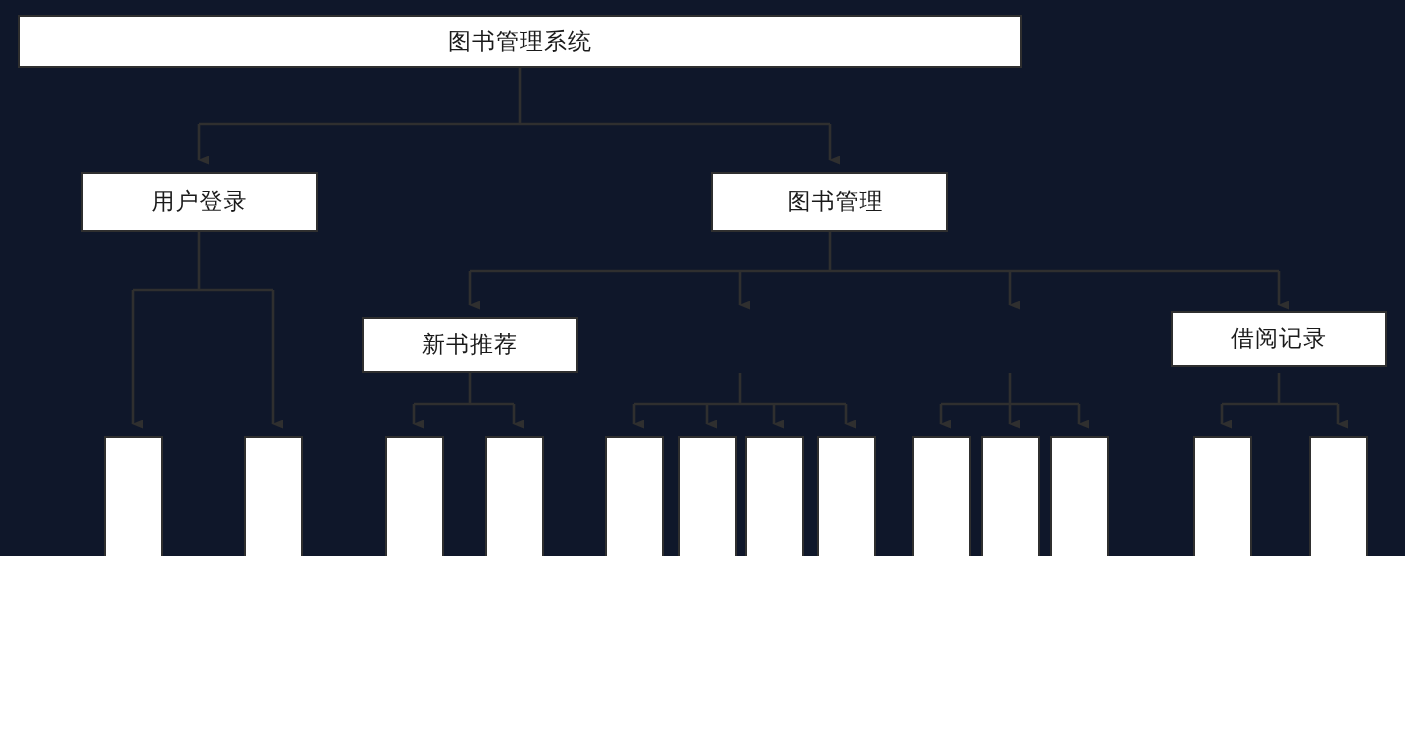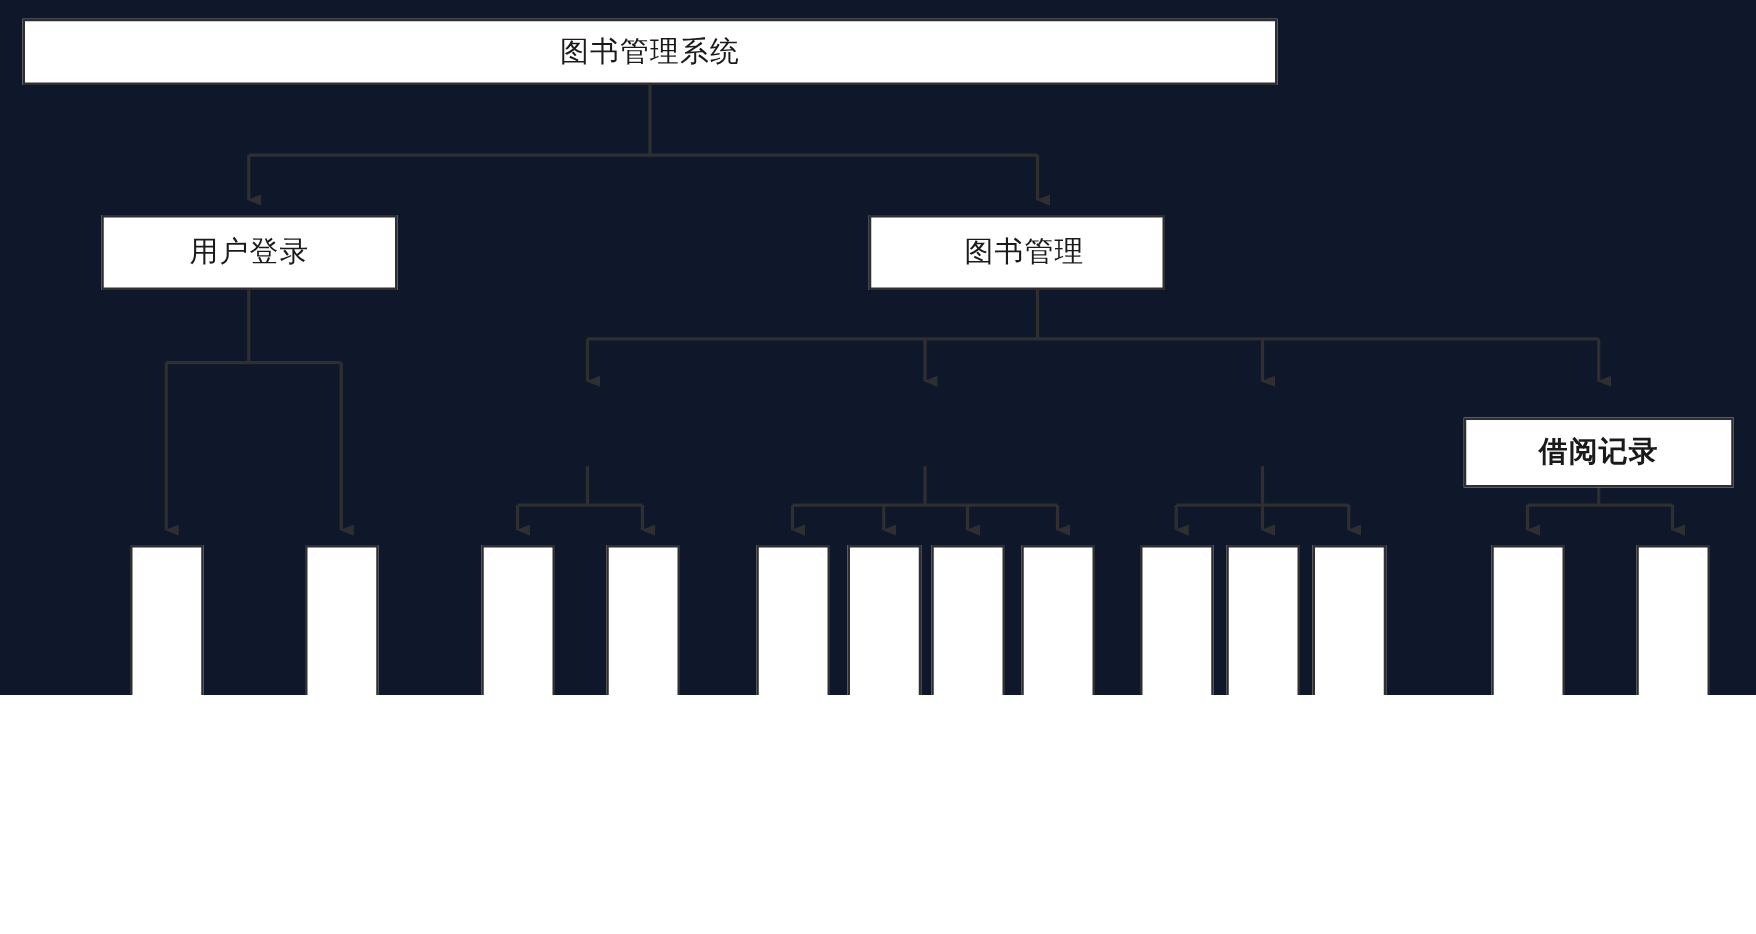--- a/index.html
+++ b/index.html
@@ -119,28 +119,31 @@
   </svg>
 
   <div class="node h" style="left:18px; top:15px; width:1004px; height:53px;">
     <span>图书管理系统</span>
   </div>
 
   <div class="node h" style="left:81px; top:172px; width:237px; height:60px;">
     <span>用户登录</span>
   </div>
 
-  <div class="node h" style="left:695px; top:172px; width:237px; height:60px;padding-left:12px;">
+  <div class="node h" style="left:711px; top:172px; width:237px; height:60px;padding-left:12px;">
     <span>图书管理</span>
+  </div>
+
+  <div class="node h" style="left:362px; top:317px; width:216px; height:56px;">
+    <span>新书推荐</span>
   </div>
 
 
 
-
-  <div class="node h" style="left:1171px; top:334px; width:216px; height:56px;font-weight:bold;">
+  <div class="node h" style="left:1171px; top:311px; width:216px; height:56px;">
     <span>借阅记录</span>
   </div>
 
   <div class="node v" style="left:104px; top:436px; width:59px; height:299px;">
     <span class="vtext">用户登录</span>
   </div>
   <div class="node v" style="left:244px; top:436px; width:59px; height:299px;">
     <span class="vtext">注销登录</span>
   </div>
 

